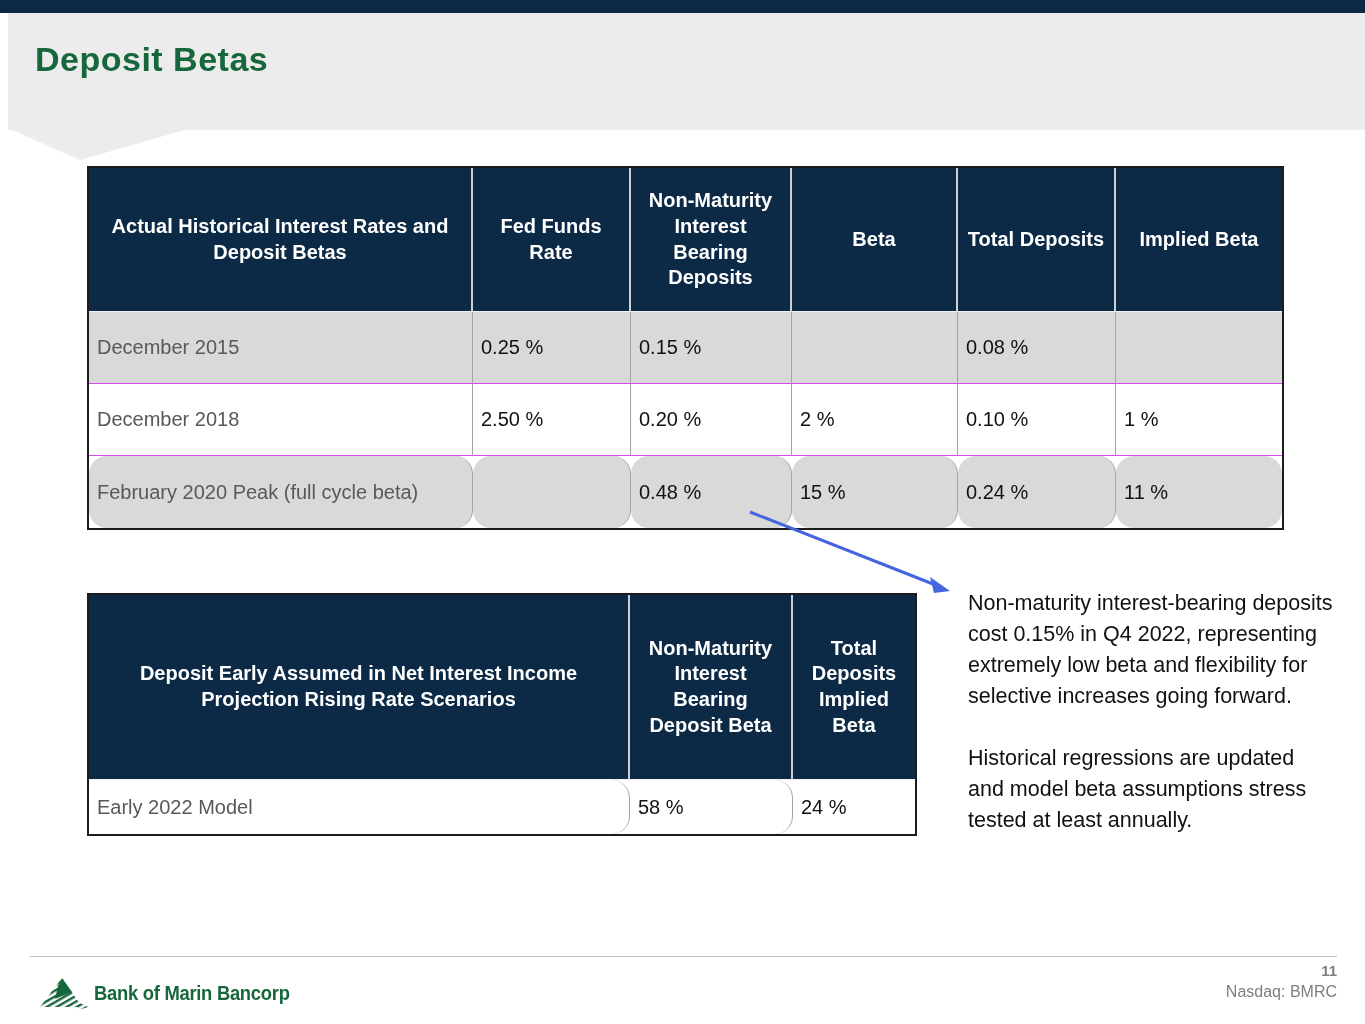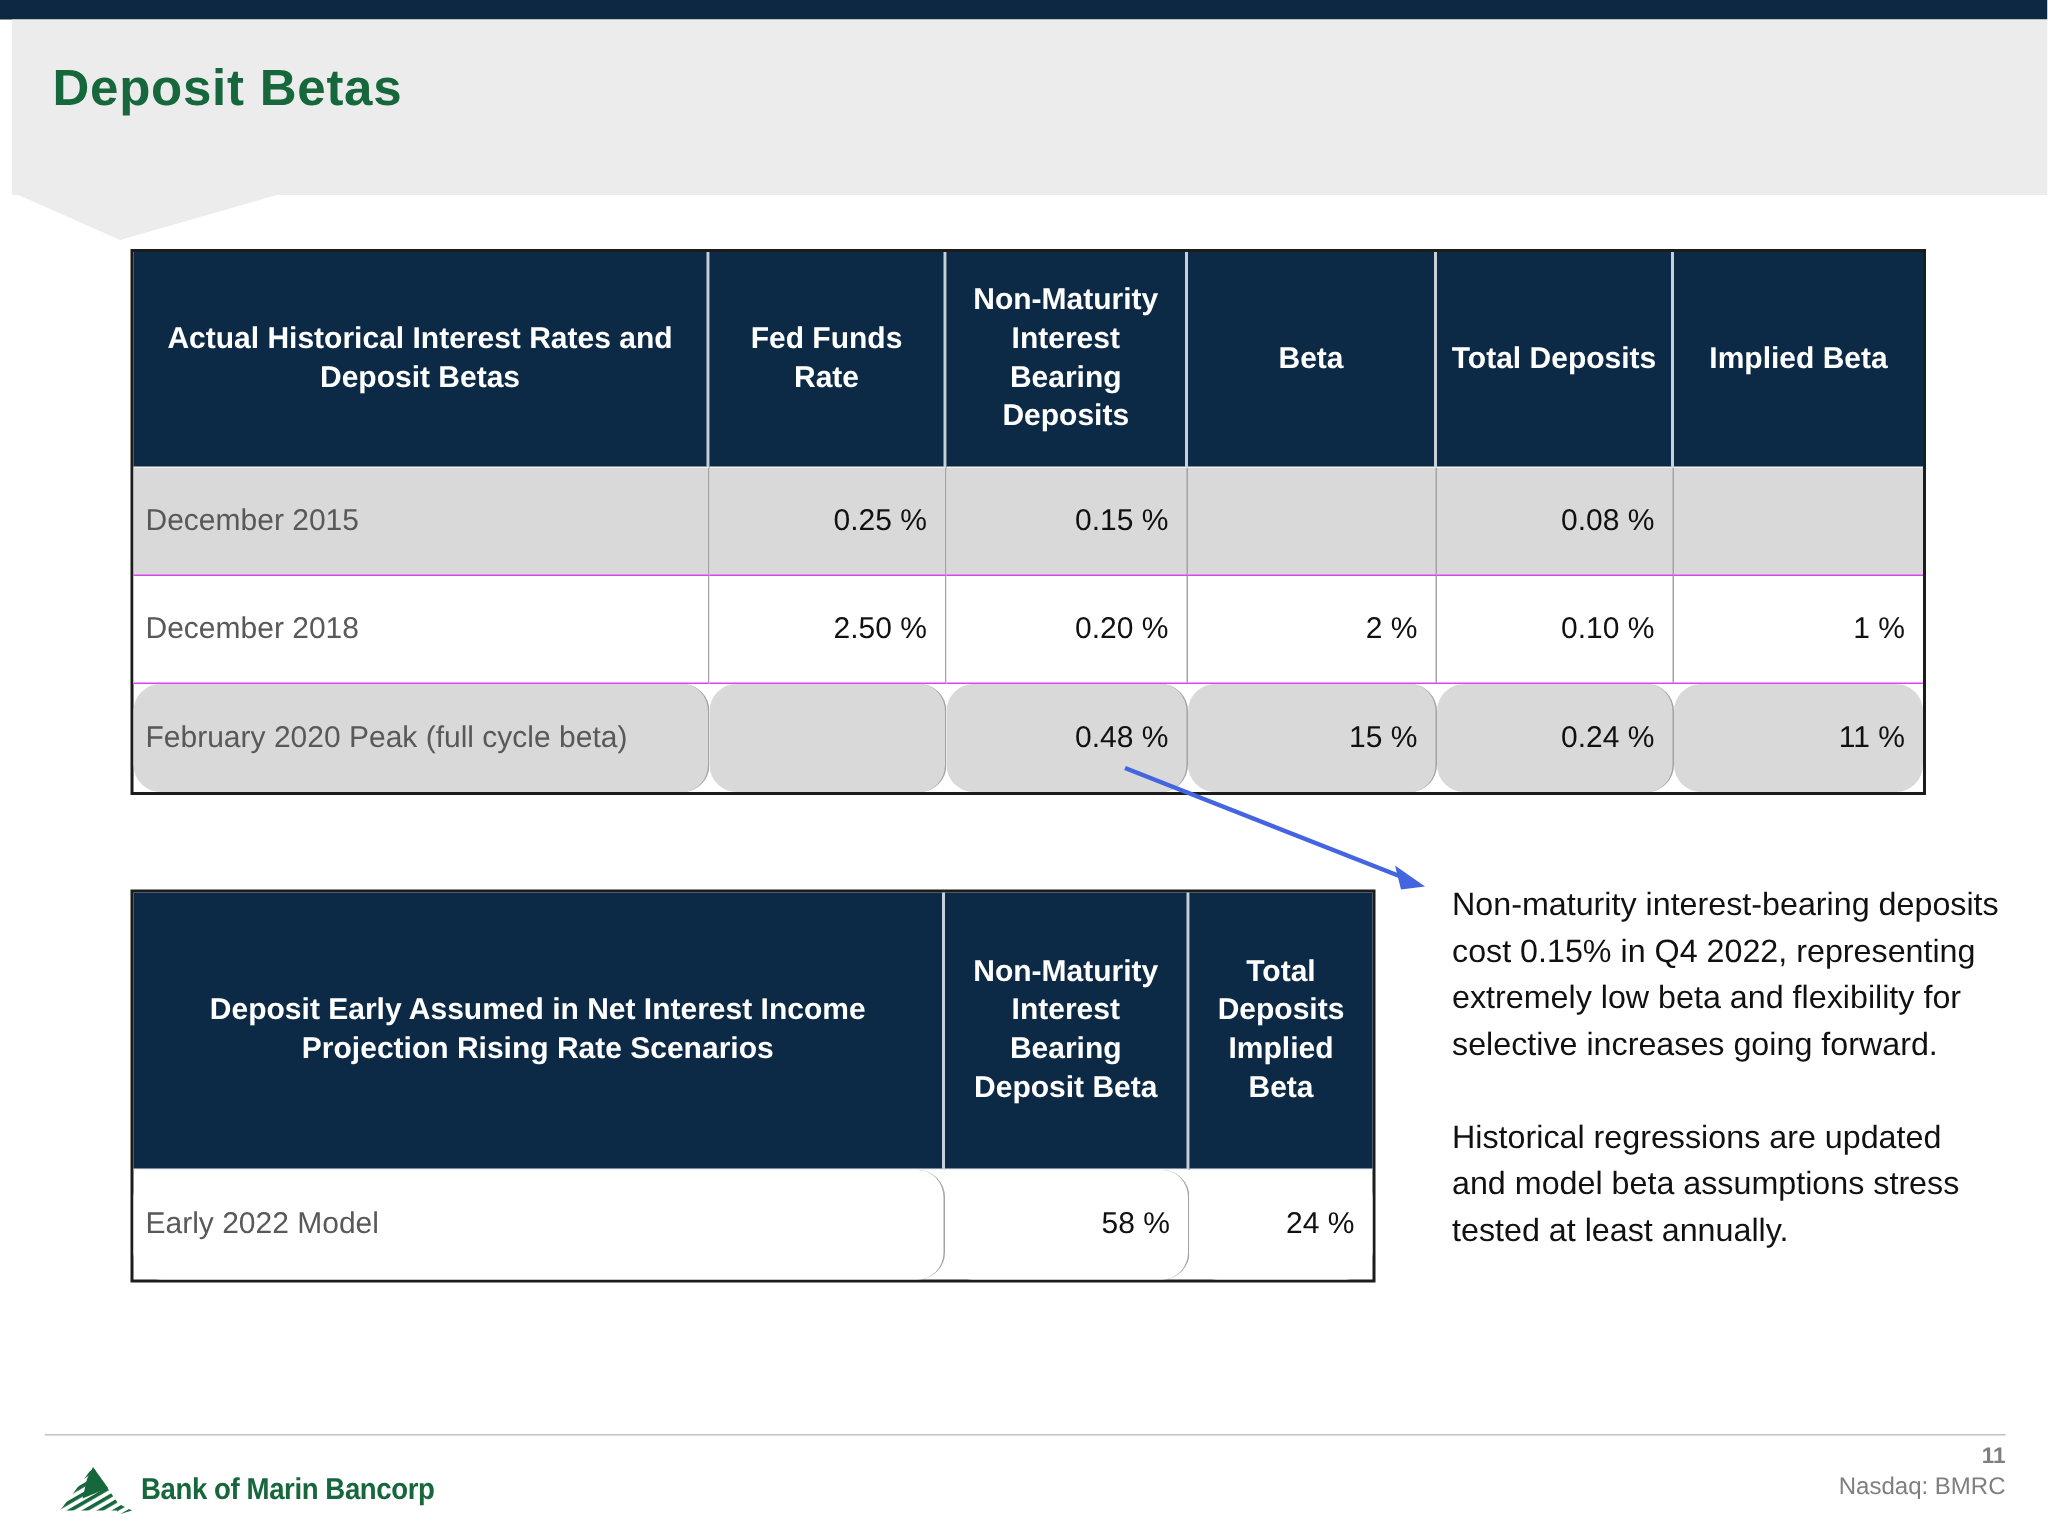--- a/index.html
+++ b/index.html
@@ -36,25 +36,25 @@
   td{
     font-size:20px;vertical-align:middle;box-sizing:border-box;
     border-right:1px solid #a3a3a3;border-bottom:1px solid #d946ef;
     padding:2px 12px 2px 8px;
   }
   td:last-child{border-right:none;}
   tr:last-child td{border-bottom:none;border-radius:18px;}
   tr.gray td{background:#d9d9d9;}
   tr.white td{background:#ffffff;}
   td.lbl{color:#595959;text-align:left;line-height:1.25;}
-  td.val{color:#111111;text-align:right;}
+  td.val{color:#111111;}
   .t1 thead tr{height:144px;}
   .t1 tbody tr{height:72px;}
   .t2 thead tr{height:185px;}
-  .t2 tbody tr{height:73px;}
+  .t2 tbody tr{height:54px;}
 
   
   .arrow-svg{position:absolute;left:740px;top:503px;width:225px;height:100px;}
   .callouts{
     position:absolute;left:968px;top:588px;width:368px;
     font-size:21.5px;line-height:31px;color:#111111;
   }
   .callouts p{margin:0 0 31px 0;}
 
   

